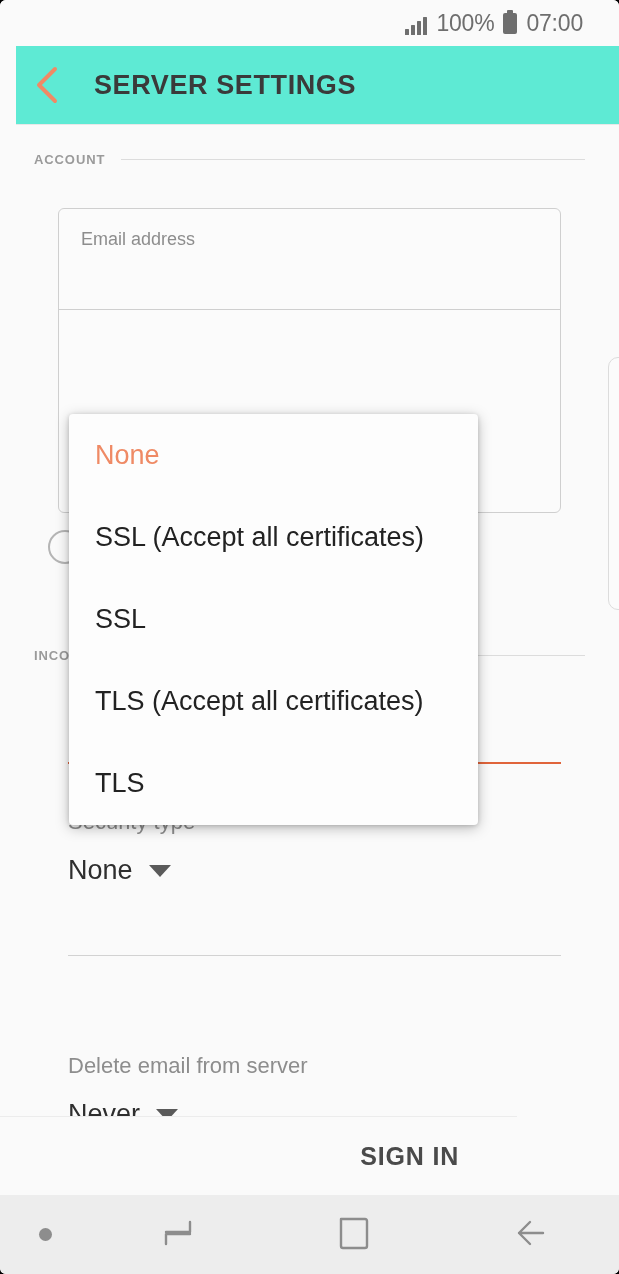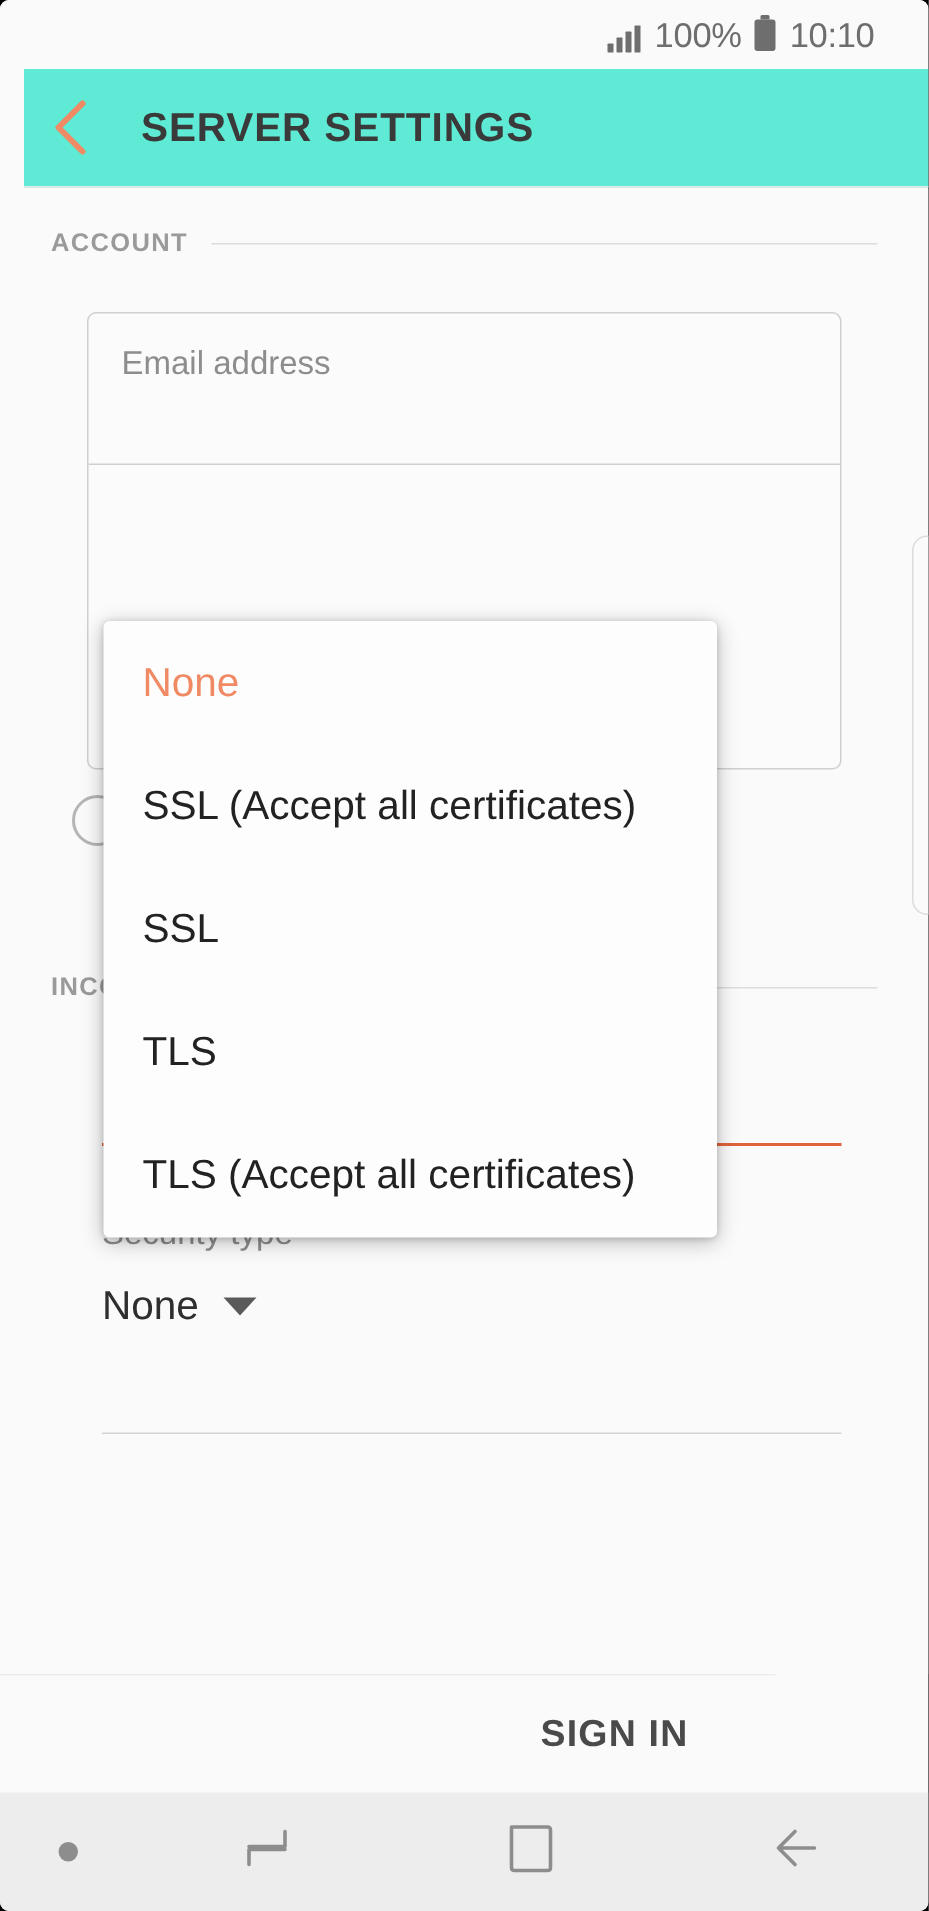--- a/index.html
+++ b/index.html
@@ -63,42 +63,42 @@
   #content {
     position:absolute; top:126px; left:0; width:619px; height:990px;
     background:#fafafa;
   }
 
   .section-head {
     display:flex; align-items:center;
     padding:0 34px; margin-top:26px;
   }
   .section-head .label {
-    font-size:17px; font-weight:bold; color:#9a9a9a;
+    font-size:13px; font-weight:bold; color:#9a9a9a;
     letter-spacing:0.9px; white-space:nowrap;
   }
   .section-head .rule {
     flex:1; height:1px; background:#dcdcdc; margin-left:16px;
   }
 
   
   #account-card {
     position:absolute; top:82px; left:58px;
     width:503px; height:305px;
     border:1px solid #cfcfcf; border-radius:6px;
     background:#fbfbfb;
   }
   .card-field {
     height:101px; position:relative;
     border-bottom:1px solid #cfcfcf;
   }
   .card-field:last-child { border-bottom:none; }
   .card-field .ph {
     position:absolute; top:20px; left:22px;
-    font-size:22px; color:#8d8d8d;
+    font-size:18px; color:#8d8d8d;
   }
 
   
   #showpw-row {
     position:absolute; top:404px; left:48px;
     display:flex; align-items:center; gap:18px;
   }
   #showpw-box {
     width:34px; height:34px; border-radius:50%;
     border:2px solid #b5b5b5; background:transparent;
@@ -190,21 +190,21 @@
   <div id="statusbar">
     <div class="sb-group">
       <span class="signal">
         <i></i>
           <i></i>
           <i></i>
           <i></i>
       </span>
       <span class="sb-text">100%</span>
       <span class="battery"></span>
-      <span class="sb-text">10:10</span>
+      <span class="sb-text">07:00</span>
     </div>
   </div>
 
   <div id="appbar">
     <div id="back-chevron">
       <svg width="26" height="40" viewBox="0 0 26 40" aria-hidden="true">
         <polyline points="21,4 5,20 21,36" fill="none" stroke="#ef8a65" stroke-width="4" stroke-linecap="round" stroke-linejoin="round"></polyline>
       </svg>
     </div>
     <div id="page-title">SERVER SETTINGS</div>
@@ -246,31 +246,38 @@
       <div class="spinner-val">
         <span class="sv">None</span>
         <span class="caret"></span>
       </div>
     </div>
 
     <div class="field-row" style="top:785px;">
       <div class="fline"></div>
     </div>
 
+    <div class="spinner-row" style="top:927px;">
+      <div class="slabel">Delete email from server</div>
+      <div class="spinner-val">
+        <span class="sv">Never</span>
+        <span class="caret"></span>
+      </div>
+    </div>
 
   </div>
 
   <div id="edge-card"></div>
 
   <div id="dropdown">
     <div class="dd-item selected">None</div>
     <div class="dd-item">SSL (Accept all certificates)</div>
     <div class="dd-item">SSL</div>
+    <div class="dd-item">TLS (Accept all certificates)</div>
     <div class="dd-item">TLS</div>
-    <div class="dd-item">TLS (Accept all certificates)</div>
   </div>
 
   <div id="actionbar">
     <div id="signin-btn">SIGN IN</div>
   </div>
 
   <div id="navbar">
     <div class="nav-slot dot-slot">
       <span id="nav-dot"></span>
     </div>

